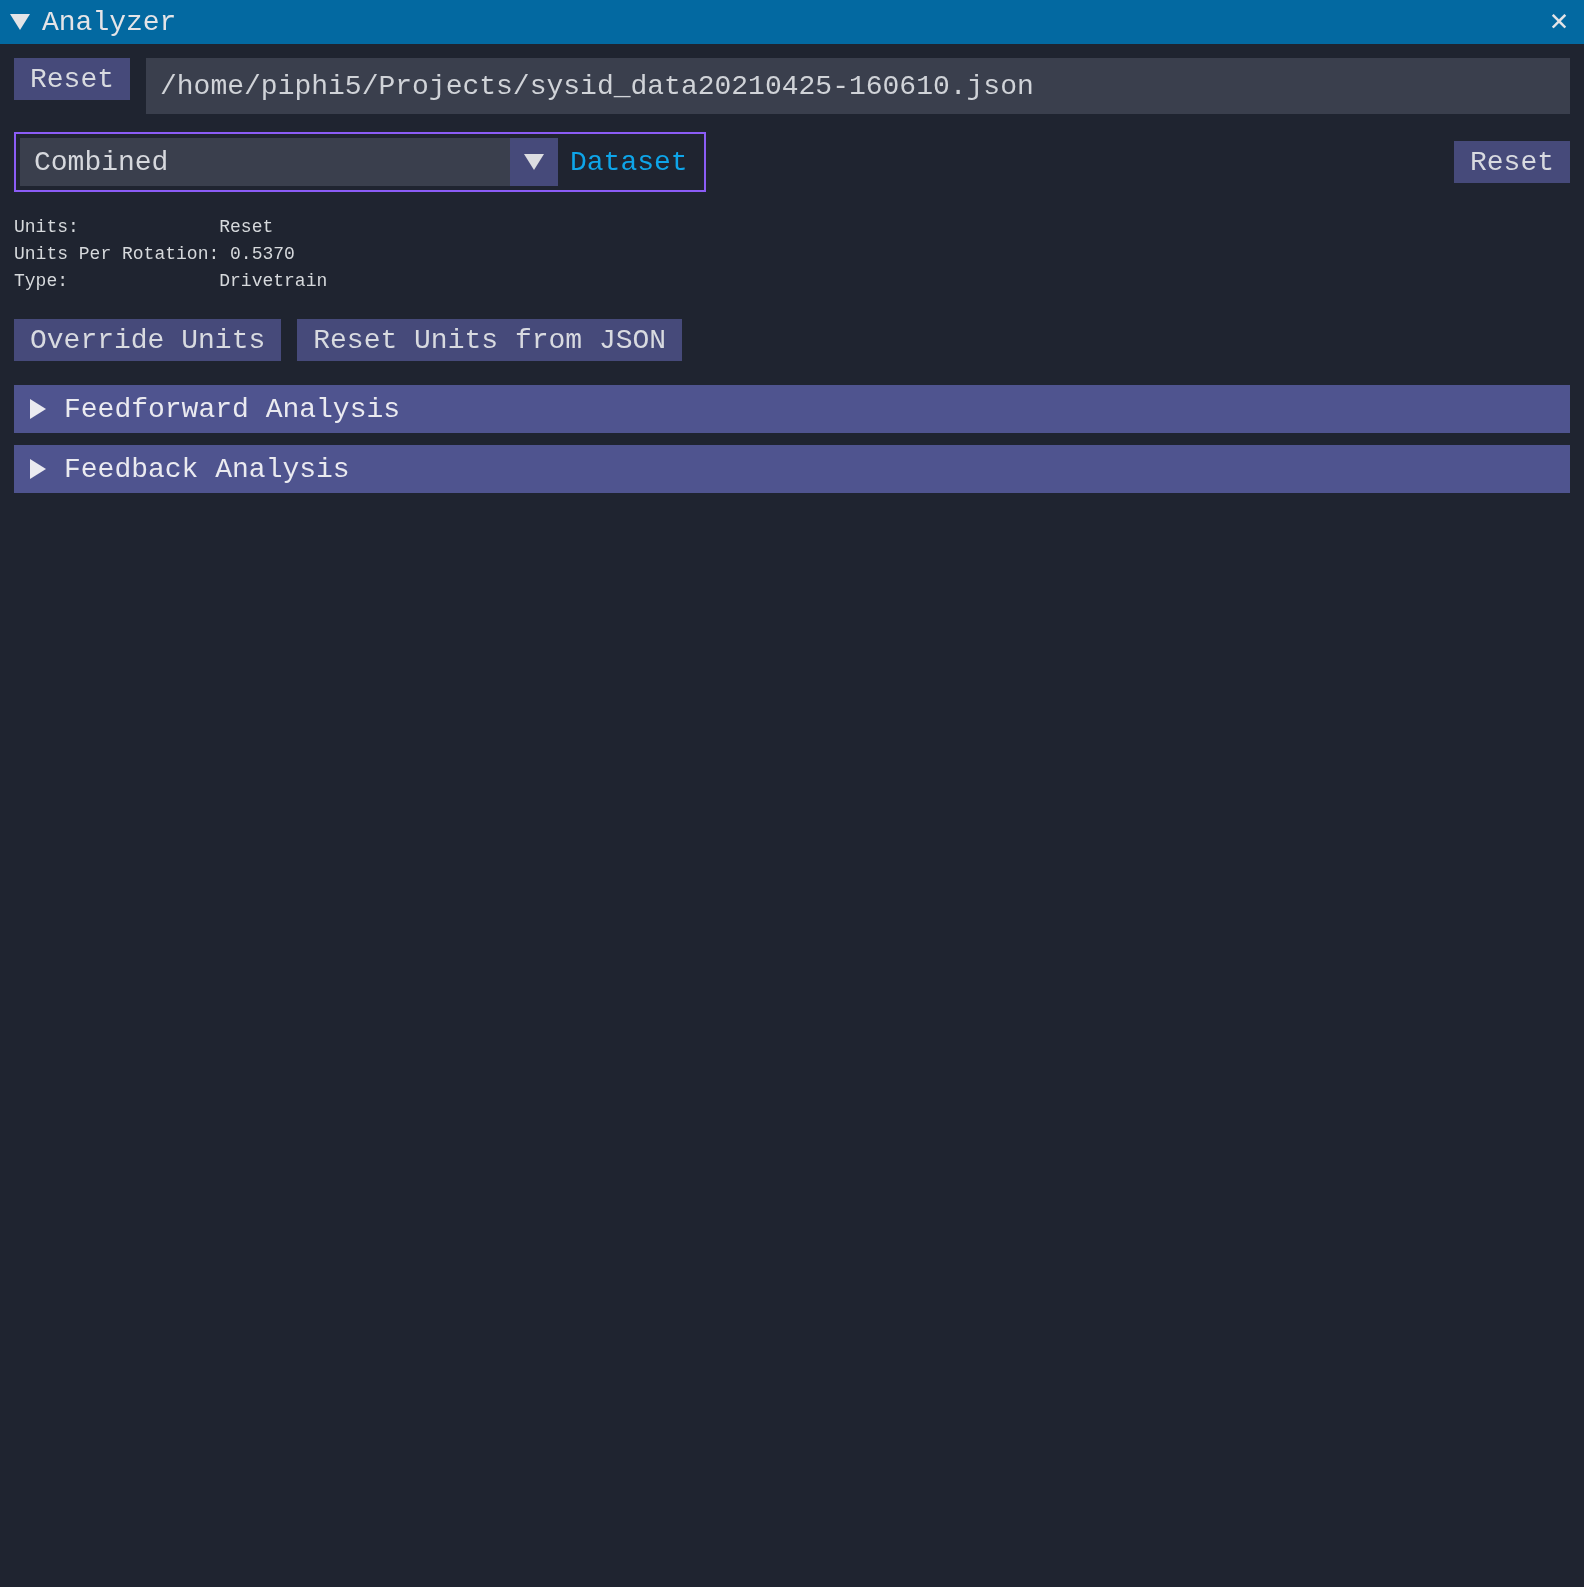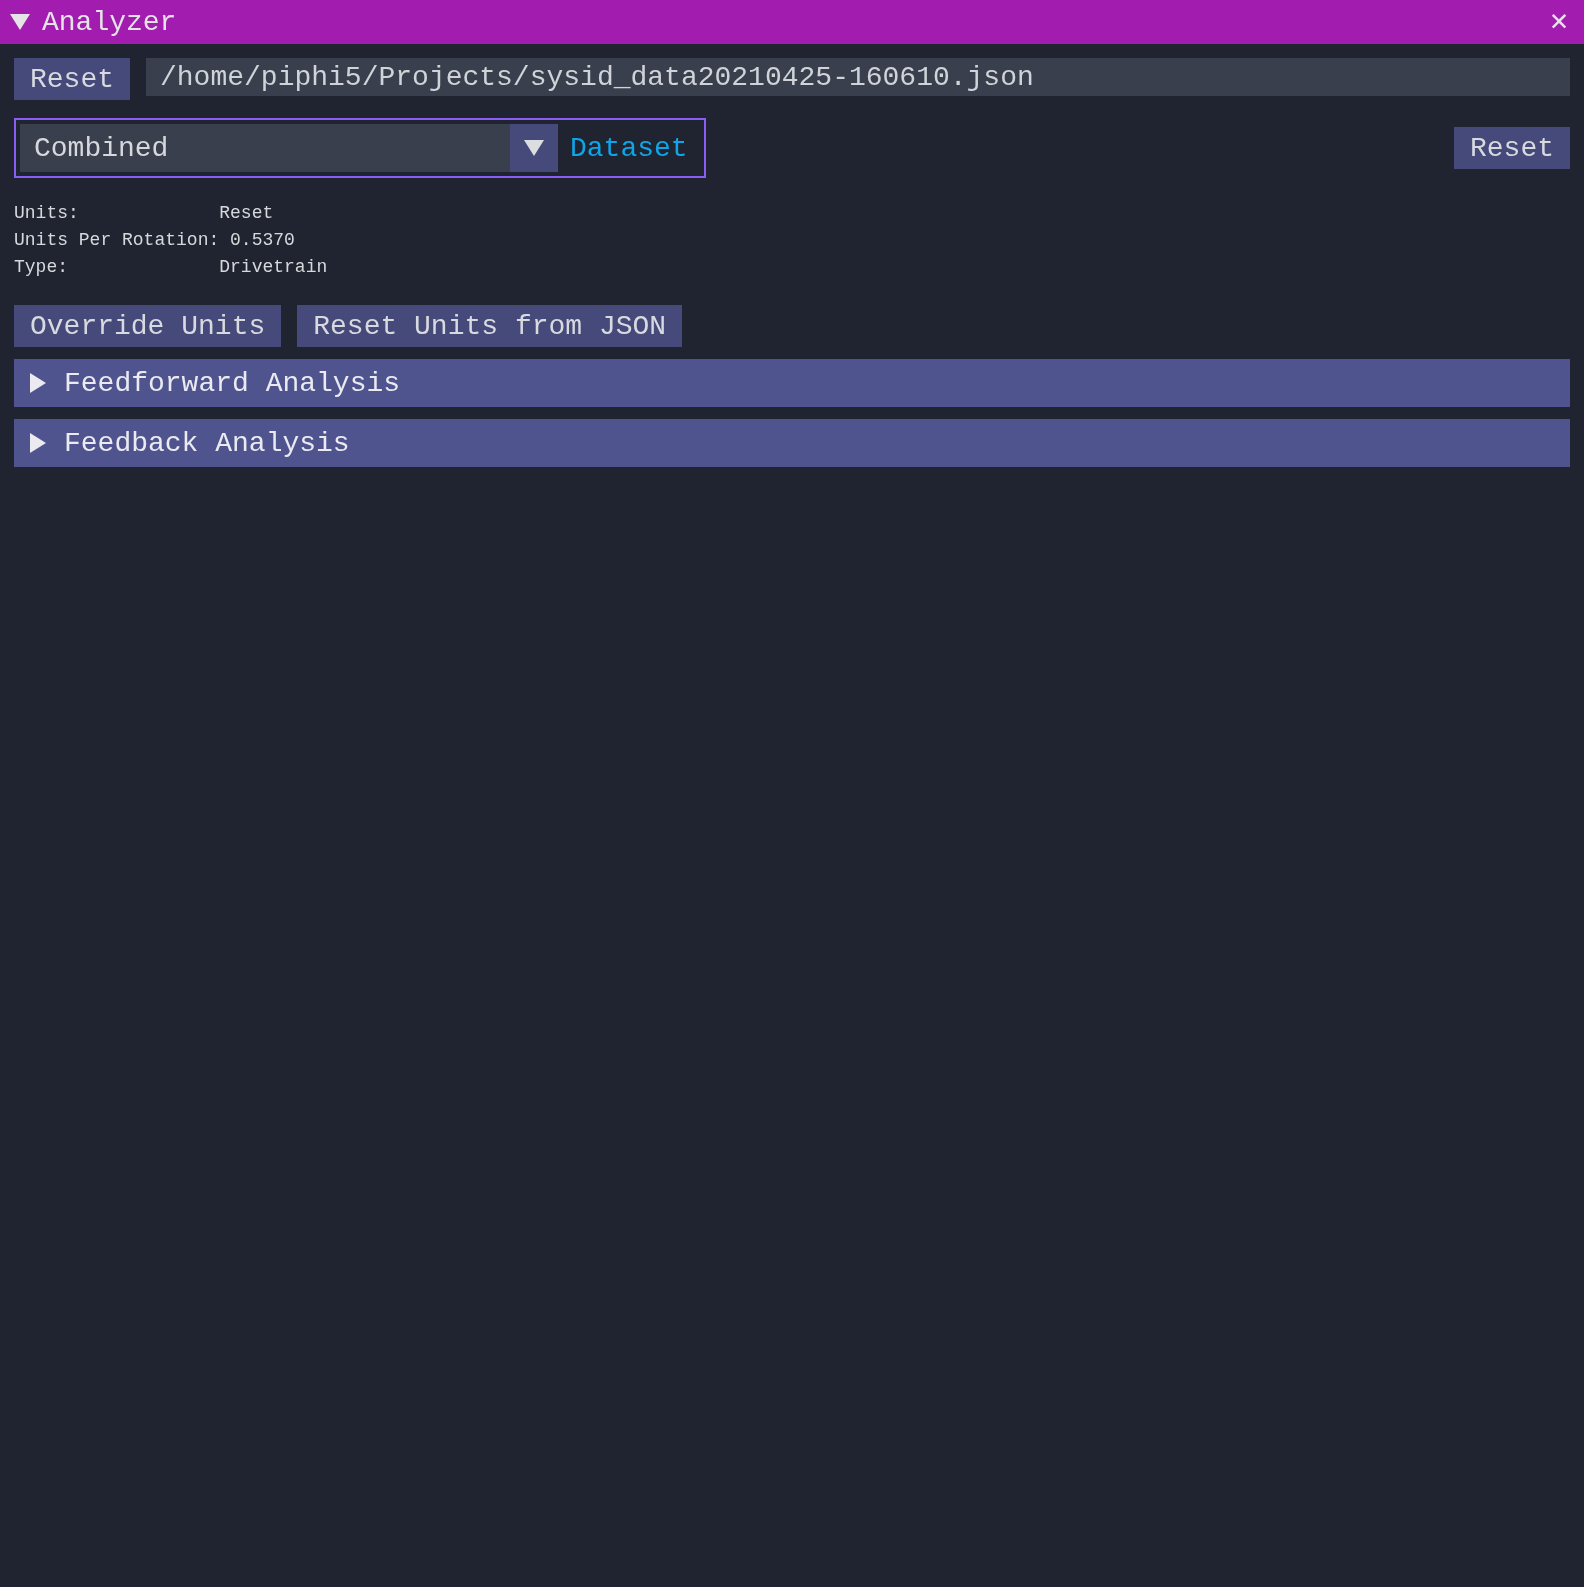--- a/index.html
+++ b/index.html
@@ -12,21 +12,21 @@
     overflow: hidden;
   }
   .window {
     width: 100%;
     height: 100%;
     background: #1f2430;
     display: flex;
     flex-direction: column;
   }
   .titlebar {
-    background: #a21caf;
+    background: #0369a1;
     height: 44px;
     display: flex;
     align-items: center;
     padding: 0 10px;
     justify-content: space-between;
     gap: 36px;
   }
   .titlebar-left {
     display: flex;
     align-items: center;
@@ -57,21 +57,21 @@
   }
   .path-field {
     flex: 1;
     background: #3a3f4d;
     color: #d0d3d8;
     padding: 6px 14px;
     font-family: inherit;
     font-size: 28px;
     display: flex;
     align-items: center;
-    height: 38px;
+    height: 56px;
   }
   .highlight-row {
     display: flex;
     align-items: center;
     gap: 0;
     margin-top: 6px;
   }
   .highlight-box {
     border: 2px solid #8b5cf6;
     display: flex;
@@ -111,21 +111,21 @@
     line-height: 1.5;
     font-size: 18px;
   }
   .info-line { display: flex; }
   .info-label { white-space: pre; }
   .info-value {}
   .btn-row {
     display: flex;
     gap: 16px;
     margin-top: 12px;
-    margin-bottom: 0;
+    margin-bottom: 12px;
   }
   .collapse-header {
     background: #4f548f;
     height: 48px;
     display: flex;
     align-items: center;
     gap: 18px;
     padding: 0 16px;
     cursor: pointer;
     margin-bottom: 0;

